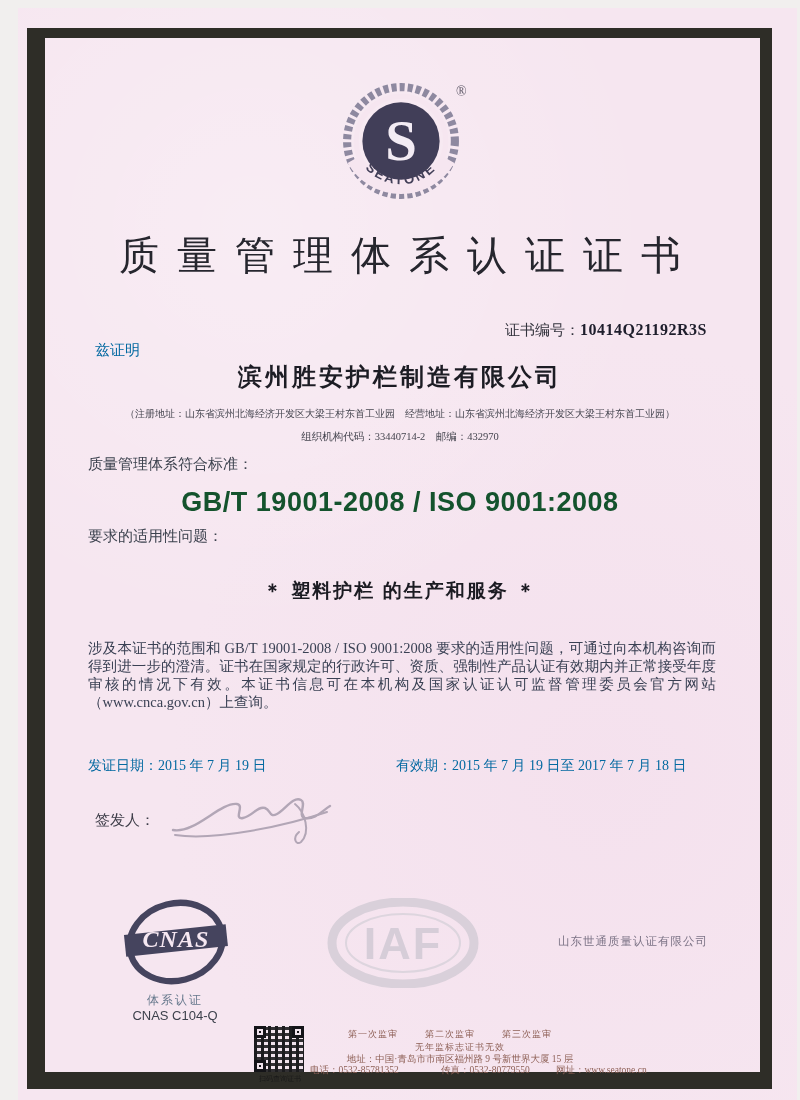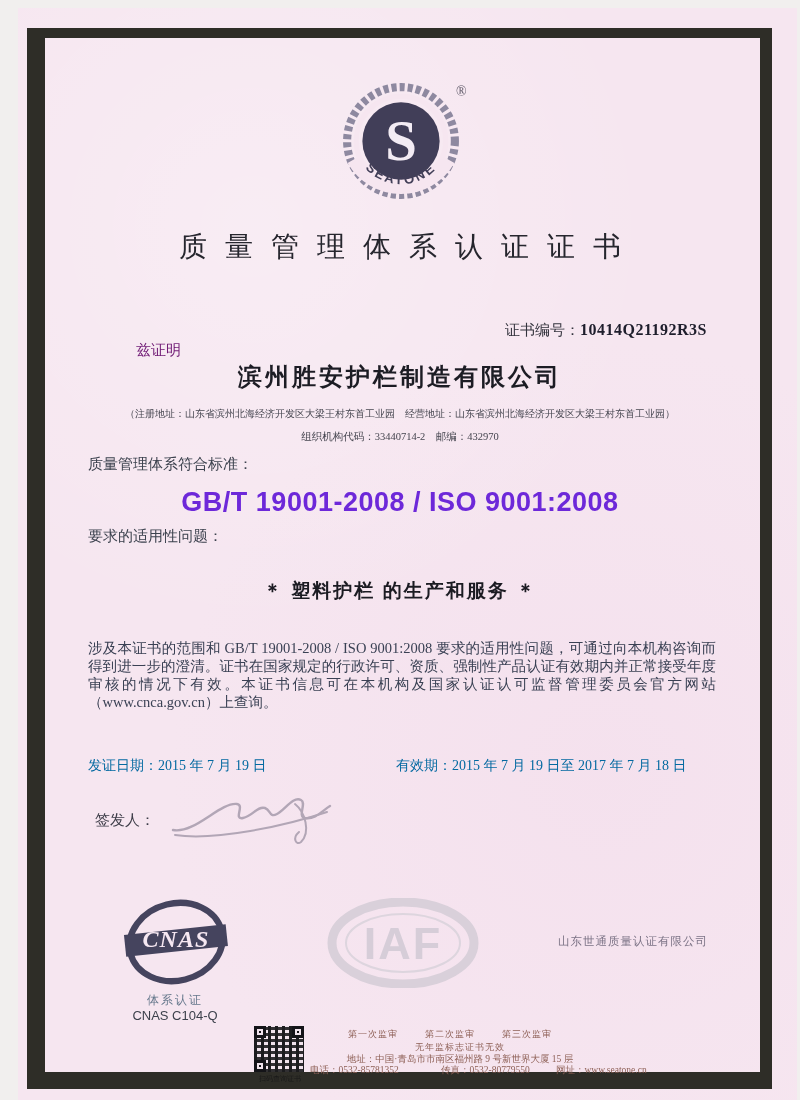--- a/index.html
+++ b/index.html
@@ -21,30 +21,30 @@
     border-style:solid;border-color:#2e2d27;
     border-width:10px 12px 17px 18px;
   }
   .abs{position:absolute;}
   .ctr{text-align:center;}
   .sans{font-family:"Liberation Sans", sans-serif;}
 
   .logo-wrap{left:340px;top:80px;width:122px;height:122px;}
   .reg-mark{left:456px;top:84px;font-size:14px;color:#5c5766;font-family:"Liberation Serif",serif;}
 
-  .title{left:40px;top:228px;width:720px;font-size:28px;letter-spacing:18px;padding-left:18px;
+  .title{left:40px;top:228px;width:720px;font-size:40px;letter-spacing:18px;padding-left:18px;
          box-sizing:border-box;color:#26262e;font-weight:500;}
   .certno{left:407px;top:301px;width:300px;text-align:right;font-size:15px;color:#33333d;margin-top:20px;}
   .certno b{font-size:16px;color:#1e1e2c;letter-spacing:.5px;}
-  .certify{left:95px;top:341px;font-size:15px;color:#701a75;margin-left:41px;}
+  .certify{left:95px;top:341px;font-size:15px;color:#0369a1;}
   .company{left:40px;top:361px;width:720px;font-size:24px;font-weight:bold;color:#1c1c24;letter-spacing:3px;}
   .addrs{left:40px;top:407px;width:720px;font-size:10px;color:#474751;text-align:center;}
   .orgline{left:40px;top:430px;width:720px;font-size:10.5px;color:#45454f;}
   .stdintro{left:88px;top:455px;font-size:15px;color:#3c424e;}
-  .stdvalue{left:40px;top:487px;width:720px;font-size:27px;font-weight:bold;color:#6d28d9;letter-spacing:.5px;}
+  .stdvalue{left:40px;top:487px;width:720px;font-size:27px;font-weight:bold;color:#14532d;letter-spacing:.5px;}
   .scopeintro{left:88px;top:527px;font-size:15px;color:#3c424e;}
   .scope{left:40px;top:578px;width:720px;font-size:19px;font-weight:bold;color:#1b1b22;letter-spacing:2px;}
   .bodypar{left:88px;top:639px;width:628px;font-size:14.5px;line-height:18px;
            text-align:justify;color:#3a4154;}
   .daterow{top:757px;font-size:14px;color:#0369a1;}
   .d-issue{left:88px;}
   .d-valid{left:396px;}
   .signer{left:95px;top:811px;font-size:15px;color:#3d3d48;}
   .sig{left:165px;top:782px;width:175px;height:68px;}
 

